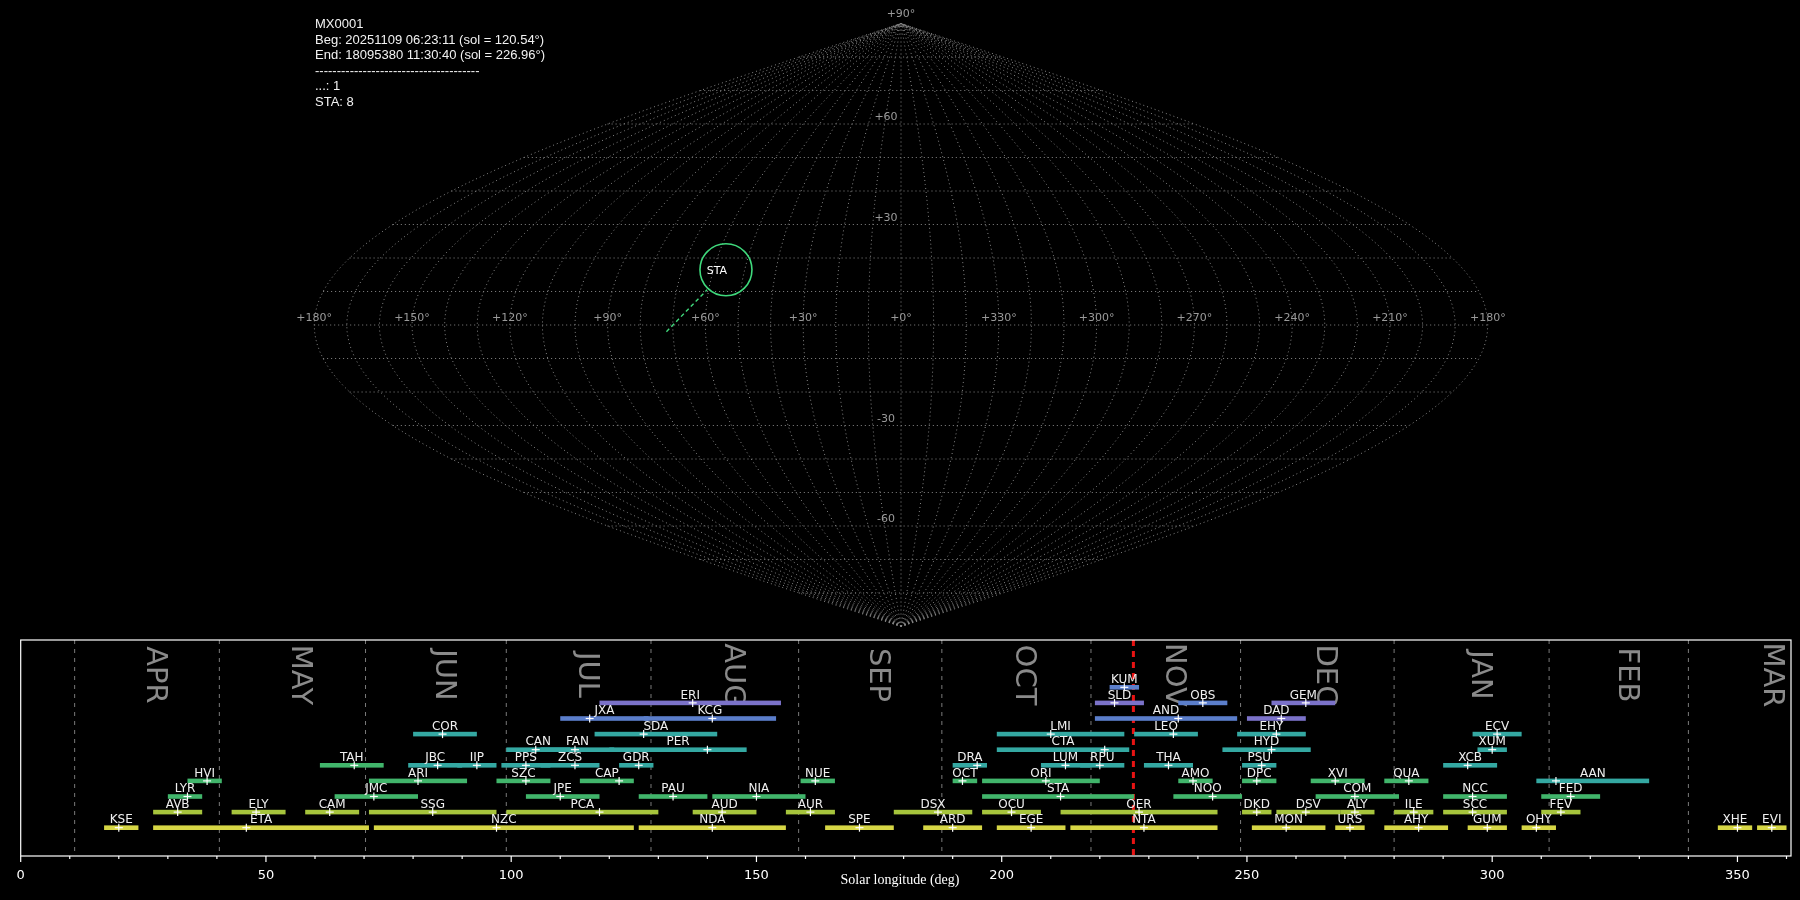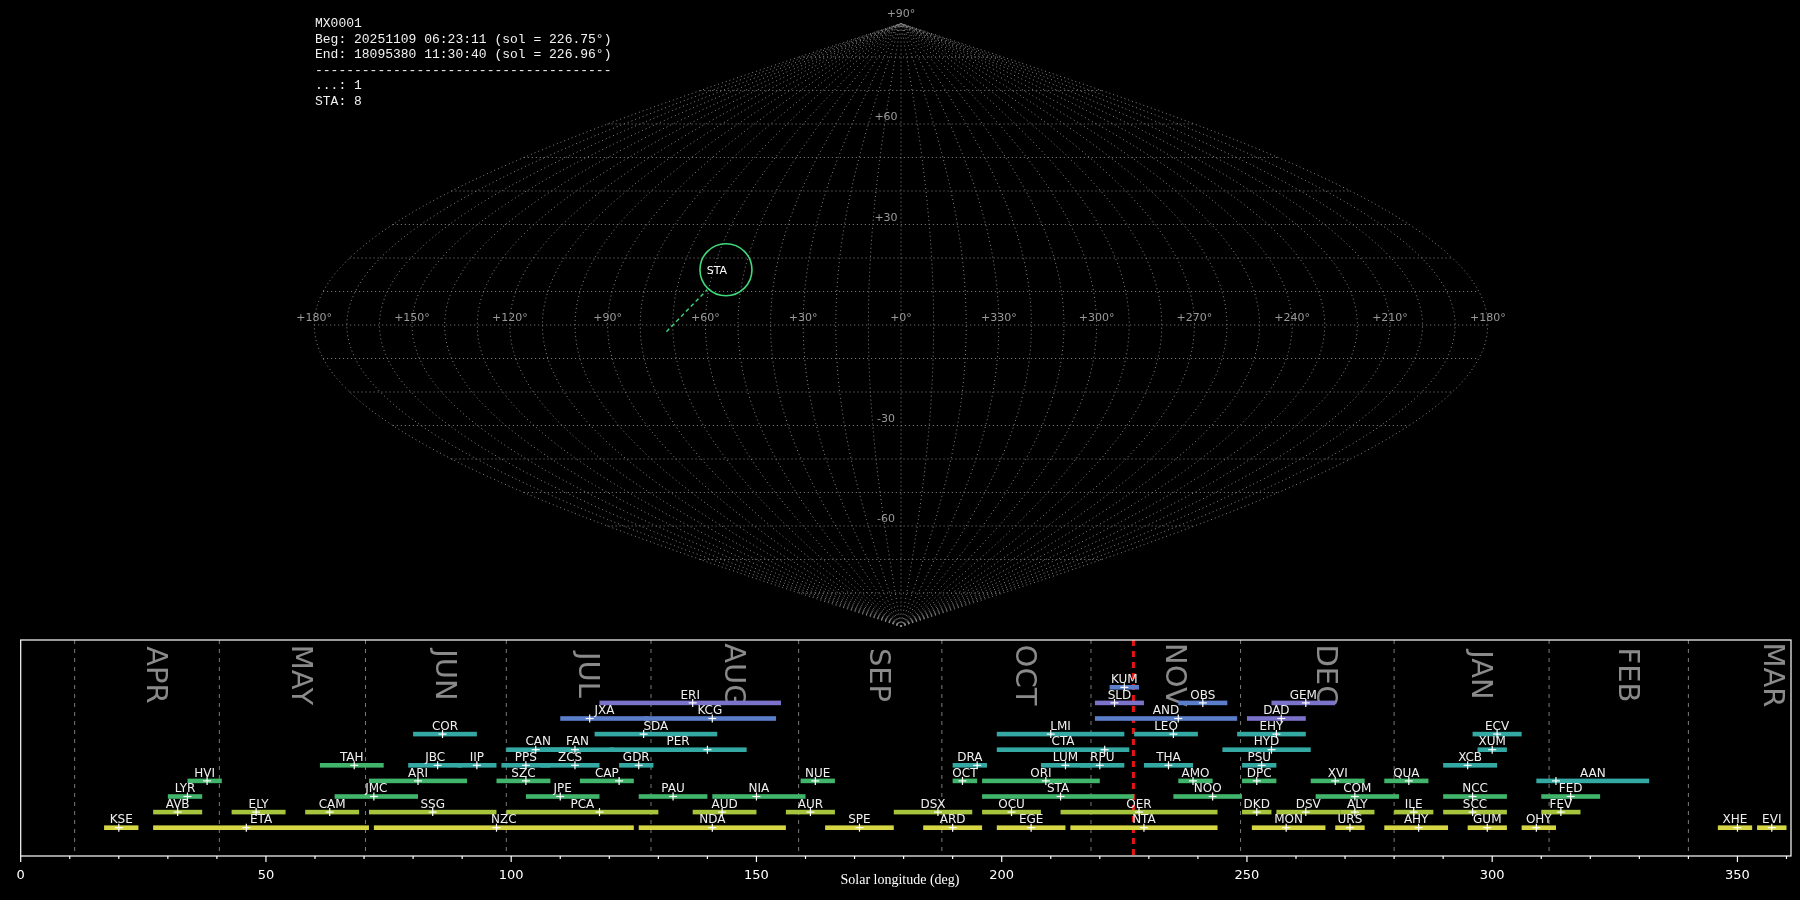--- a/index.html
+++ b/index.html
@@ -1,21 +1,21 @@
 <!DOCTYPE html>
 <html><head>
 <meta charset="utf-8">
 <style>
   html,body{margin:0;padding:0;background:#000;}
   body{width:1800px;height:900px;position:relative;overflow:hidden;
        font-family:"DejaVu Sans",sans-serif;}
   #sky-svg{position:absolute;top:0;left:0;}
   #timeline-svg{position:absolute;top:630px;left:0;}
   #info-box{position:absolute;top:16px;left:315px;color:#f2f2f2;
-            font-family:Liberation Mono, monospace;font-size:13px;
+            font-family:Liberation Sans, sans-serif;font-size:13px;
             line-height:15.5px;white-space:pre;}
   #xlabel{position:absolute;top:872px;left:0;width:1800px;text-align:center;
           color:#fff;font-size:14px;font-family:Liberation Serif, serif;}
 </style>
 </head>
 <body>
 
 <svg id="sky-svg" width="1800" height="630">
     <g stroke="#9e9e9e" stroke-width="1" fill="none" stroke-dasharray="1 3" opacity="0.85">
       <line x1="799.1032493450452" y1="593" x2="1002.8967506549548" y2="593"></line>
@@ -92,21 +92,21 @@
       <text x="886" y="421.5">-30</text>
       <text x="886" y="522">-60</text>
       <text x="901" y="16.5">+90°</text>
       <text x="901" y="643.5">-90°</text>
     </g>
     <line x1="666.4229850820778" y1="331.7" x2="707.0726345811613" y2="289.825" stroke="#3fd97c" stroke-width="1.4" stroke-dasharray="4 3"></line>
     <circle cx="725.9578692024627" cy="269.725" r="26" stroke="#3fd97c" fill="none" stroke-width="1.6"></circle>
     <text x="716.9578692024627" y="273.725" fill="#ffffff" font-size="11" text-anchor="middle" font-family="&quot;DejaVu Sans&quot;,sans-serif">STA</text>
   </svg>
 
-<div id="info-box"><div>MX0001</div><div>Beg: 20251109 06:23:11 (sol = 226.75°)</div><div>End: 18095380 11:30:40 (sol = 226.96°)</div><div>--------------------------------------</div><div>...: 1</div><div>STA: 8</div></div>
+<div id="info-box"><div>MX0001</div><div>Beg: 20251109 06:23:11 (sol = 120.54°)</div><div>End: 18095380 11:30:40 (sol = 226.96°)</div><div>--------------------------------------</div><div>...: 1</div><div>STA: 8</div></div>
 
 <svg id="timeline-svg" width="1800" height="270">
     <g>
       <line x1="74.655" y1="10" x2="74.655" y2="226" stroke="#7a7a7a" stroke-dasharray="4 5" stroke-width="1"></line>
       <text x="147.00375" y="45" fill="#8a8a8a" font-size="29" text-anchor="middle" font-family="&quot;DejaVu Sans&quot;,sans-serif" transform="rotate(90 147.00375 45)">APR</text>
       <line x1="219.3525" y1="10" x2="219.3525" y2="226" stroke="#7a7a7a" stroke-dasharray="4 5" stroke-width="1"></line>
       <text x="292.437" y="45" fill="#8a8a8a" font-size="29" text-anchor="middle" font-family="&quot;DejaVu Sans&quot;,sans-serif" transform="rotate(90 292.437 45)">MAY</text>
       <line x1="365.5215" y1="10" x2="365.5215" y2="226" stroke="#7a7a7a" stroke-dasharray="4 5" stroke-width="1"></line>
       <text x="435.90825" y="45" fill="#8a8a8a" font-size="29" text-anchor="middle" font-family="&quot;DejaVu Sans&quot;,sans-serif" transform="rotate(90 435.90825 45)">JUN</text>
       <line x1="506.295" y1="10" x2="506.295" y2="226" stroke="#7a7a7a" stroke-dasharray="4 5" stroke-width="1"></line>

